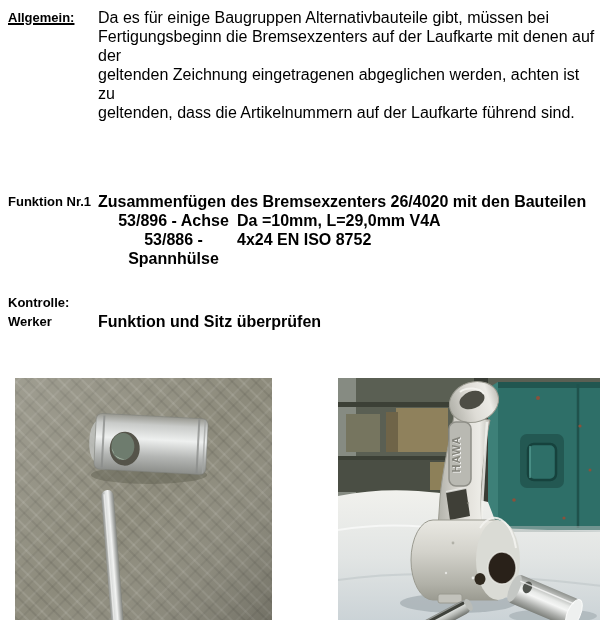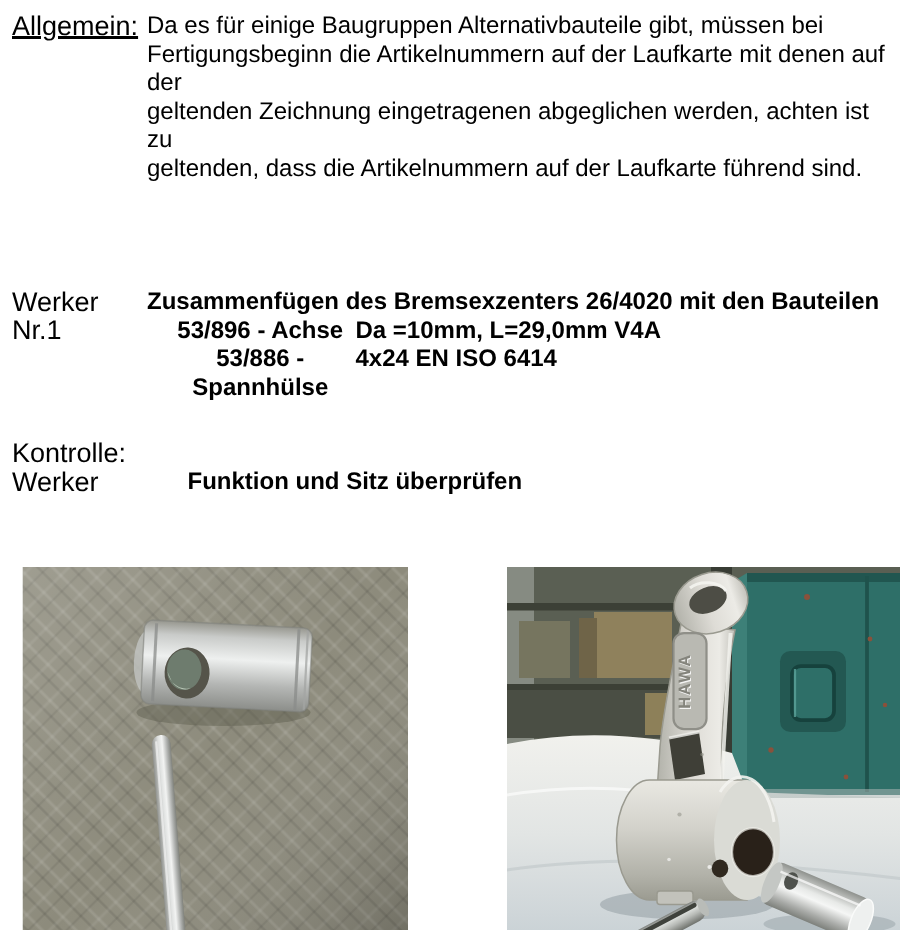--- a/index.html
+++ b/index.html
@@ -5,32 +5,32 @@
   html,body{margin:0;padding:0;}
   body{
     width:600px;height:620px;background:#ffffff;color:#000;
     font-family:"Liberation Sans", sans-serif;
     overflow:hidden;position:relative;
   }
   .doc{padding:8px 0 0 8px;}
   .row{display:flex;align-items:flex-start;}
   .label-col{
     flex:0 0 90px;width:90px;
-    font-weight:normal;font-size:18px;line-height:19px;
+    font-weight:bold;font-size:13px;line-height:19px;
   }
   .u{text-decoration:underline;text-decoration-thickness:2px;}
   .body-col{font-size:16px;line-height:19px;}
   .sec-allgemein{margin-bottom:0;}
   .sec-schritt{margin-top:70px;}
   .sec-schritt .body-col{font-weight:bold;}
   .part-row{display:flex;padding-left:12px;}
   .part-cell{flex:0 0 127px;width:127px;text-align:center;}
   .sec-kontrolle{margin-top:25px;}
   .sec-kontrolle .body-col{font-weight:bold;}
-  .kv{display:flex;gap:27px;}
+  .kv{display:flex;}
   .kv .label-col{line-height:19px;}
   .photos{margin-top:47px;display:flex;padding-left:7px;}
   .photo{width:257px;height:259px;flex:0 0 auto;display:block;}
   .photo.right{width:265px;margin-left:66px;}
   .photo svg{display:block;}
   .caption{
     margin-top:20px;text-align:center;
     font-weight:bold;font-size:14.5px;line-height:17px;
     transform:translateX(20px);
   }
@@ -39,37 +39,37 @@
 <body>
 
 <div class="doc">
 
   <div class="row sec-allgemein">
     <div class="label-col">
       <span class="u">Allgemein:</span>
     </div>
     <div class="body-col">
       <div>Da es für einige Baugruppen Alternativbauteile gibt, müssen bei</div>
-      <div>Fertigungsbeginn die Artikelnummern auf der Laufkarte mit denen auf der</div>
+      <div>Fertigungsbeginn die Bremsexzenters auf der Laufkarte mit denen auf der</div>
       <div>geltenden Zeichnung eingetragenen abgeglichen werden, achten ist zu</div>
       <div>geltenden, dass die Artikelnummern auf der Laufkarte führend sind.</div>
     </div>
   </div>
 
   <div class="row sec-schritt">
-    <div class="label-col">Werker Nr.1</div>
+    <div class="label-col">Funktion Nr.1</div>
     <div class="body-col">
       <div>Zusammenfügen des Bremsexzenters 26/4020 mit den Bauteilen</div>
       <div class="part-row">
         <div class="part-cell">53/896 - Achse</div>
         <div>Da =10mm, L=29,0mm V4A</div>
       </div>
       <div class="part-row">
         <div class="part-cell">53/886 - Spannhülse</div>
-        <div>4x24 EN ISO 6414</div>
+        <div>4x24 EN ISO 8752</div>
       </div>
     </div>
   </div>
 
   <div class="sec-kontrolle">
     <div class="kv">
       <div class="label-col">Kontrolle:</div>
     </div>
     <div class="kv">
       <div class="label-col">Werker</div>

